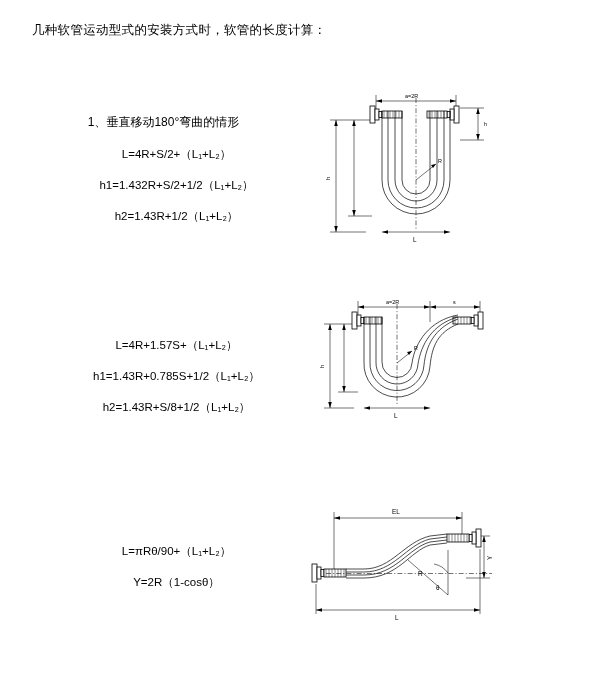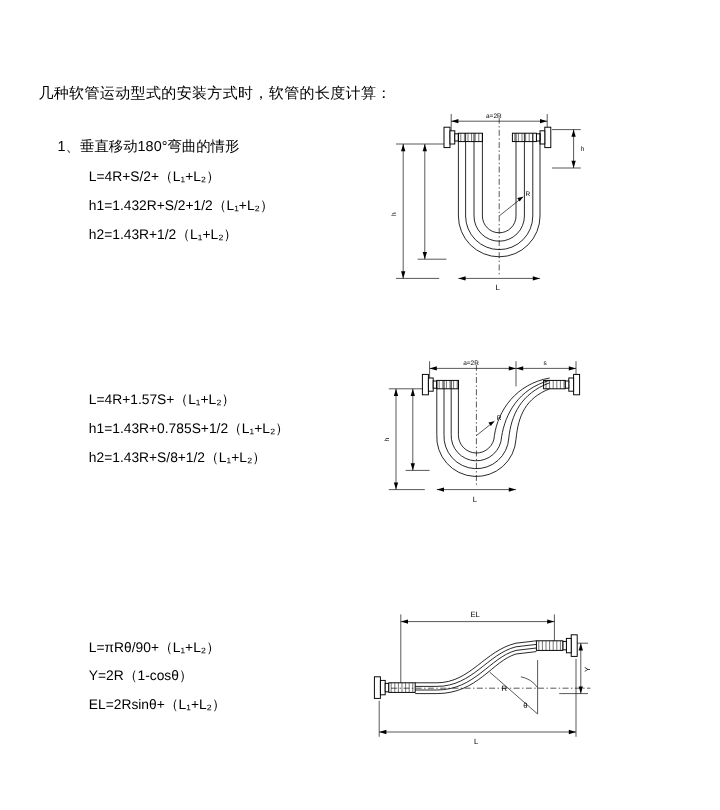--- a/index.html
+++ b/index.html
@@ -15,47 +15,47 @@
     position: relative;
     overflow: hidden;
   }
   .page-title {
     position: absolute;
     left: 32px;
     top: 22px;
     font-size: 12.5px;
     letter-spacing: 0.3px;
     white-space: nowrap;
-    margin-top: 48px;
   }
   .section {
     position: absolute;
     left: 0;
     width: 600px;
   }
   .sec1 { top: 80px; }
   .sec2 { top: 288px; }
   .sec3 { top: 500px; }
 
   .text-col {
     position: absolute;
-    left: 48px;
+    left: 36px;
     top: 34px;
     width: 255px;
+    text-align: center;
   }
   .sec3 .text-col { top: 28px; }
 
   .sec-heading {
     font-size: 12px;
     margin-bottom: 9px;
     white-space: nowrap;
   }
   .formula {
     font-size: 11.5px;
-    margin: 4px 0 9px 26px;
+    margin: 16px 0 9px 26px;
     white-space: nowrap;
   }
   .formula:last-child { margin-bottom: 0; }
 
   .fig {
     position: absolute;
   }
   .fig1 { left: 310px; top: 0px; }
   .fig2 { left: 308px; top: 0px; }
   .fig3 { left: 296px; top: 0px; }
@@ -232,21 +232,20 @@
       <text class="dimtxt-b" x="86" y="130">L</text>
     </svg>
   </div>
 </div>
 
 <div class="section sec3">
 
   <div class="text-col">
     <div class="formula">L=πRθ/90+（L₁+L₂）</div>
     <div class="formula">Y=2R（1-cosθ）</div>
-    <div class="formula">EL=2Rsinθ+（L₁+L₂）</div>
   </div>
 
   <div class="fig fig3">
     <svg width="210" height="140" viewBox="0 0 210 140">
 
       <line class="thin" x1="38" y1="18" x2="166" y2="18"></line>
       <path class="fillk" d="M38,18 L44,16.2 L44,19.8 Z"></path>
       <path class="fillk" d="M166,18 L160,16.2 L160,19.8 Z"></path>
       <text class="dimtxt-b" x="96" y="14">EL</text>
       <line class="thin" x1="38" y1="12" x2="38" y2="72"></line>

